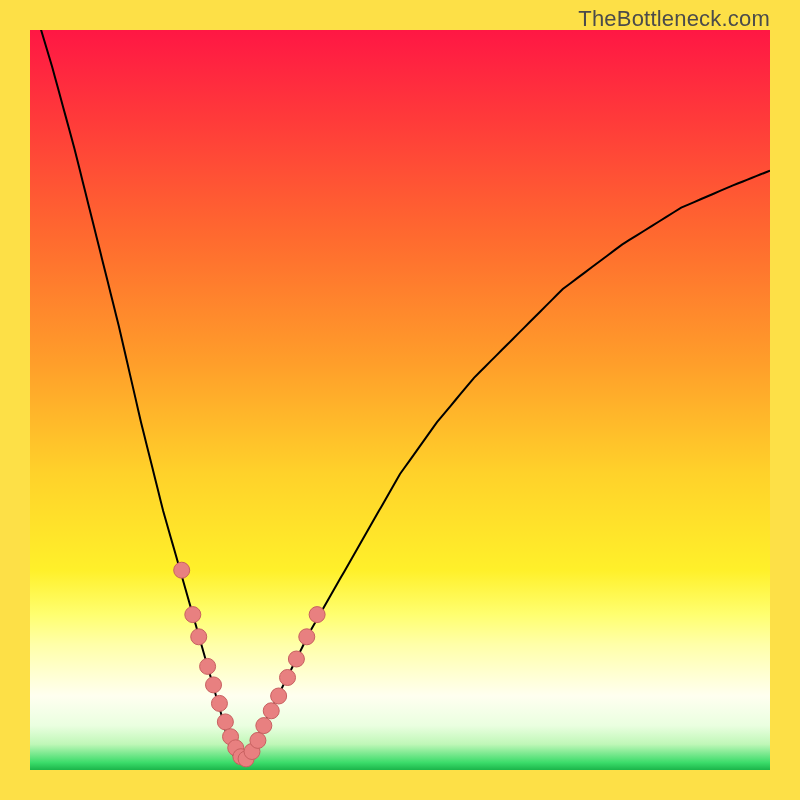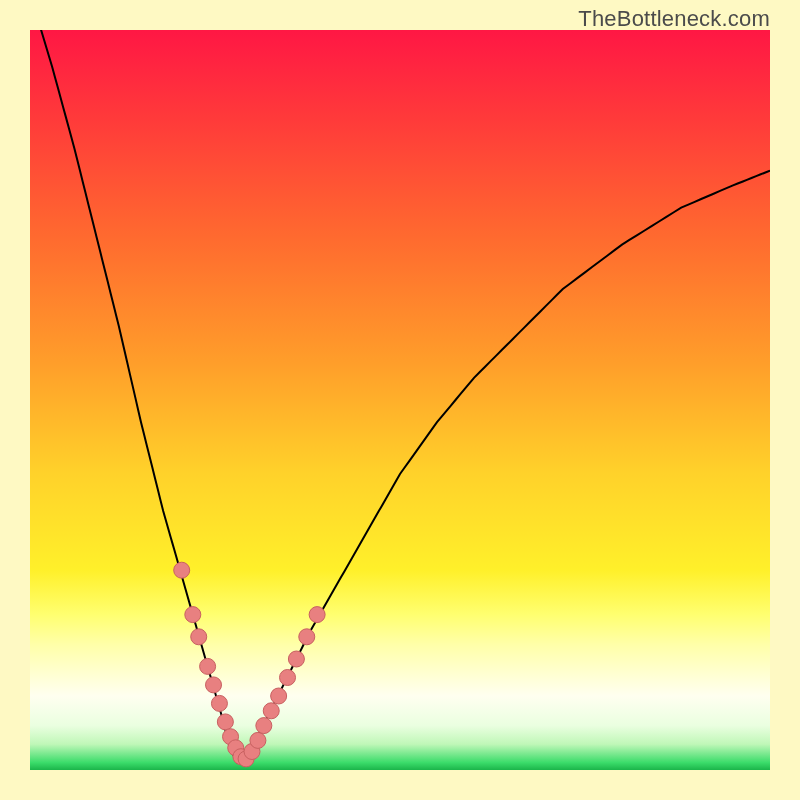--- a/index.html
+++ b/index.html
@@ -10,21 +10,21 @@
     overflow: hidden;
     background: #000;
     font-family: Arial, Helvetica, sans-serif;
   }
   .frame {
     position: absolute;
     left: 0;
     top: 0;
     width: 800px;
     height: 800px;
-    background: #fef9c3;
+    background: #fde047;
   }
   .plot-area {
     position: absolute;
     left: 30px;
     top: 30px;
     width: 740px;
     height: 740px;
     overflow: hidden;
   }
   .gradient-bg {

